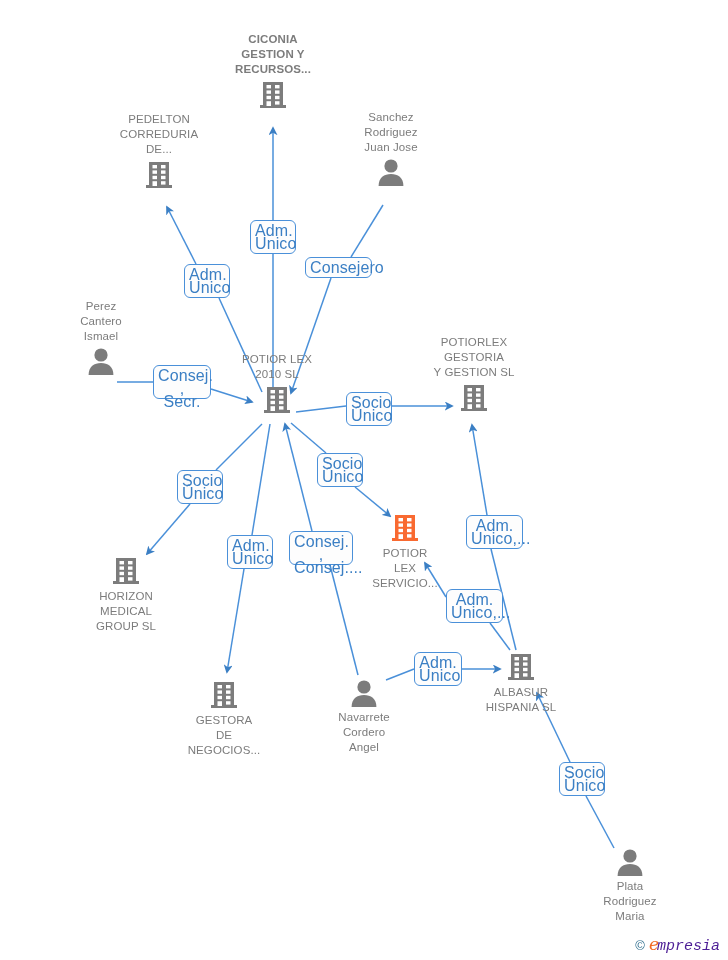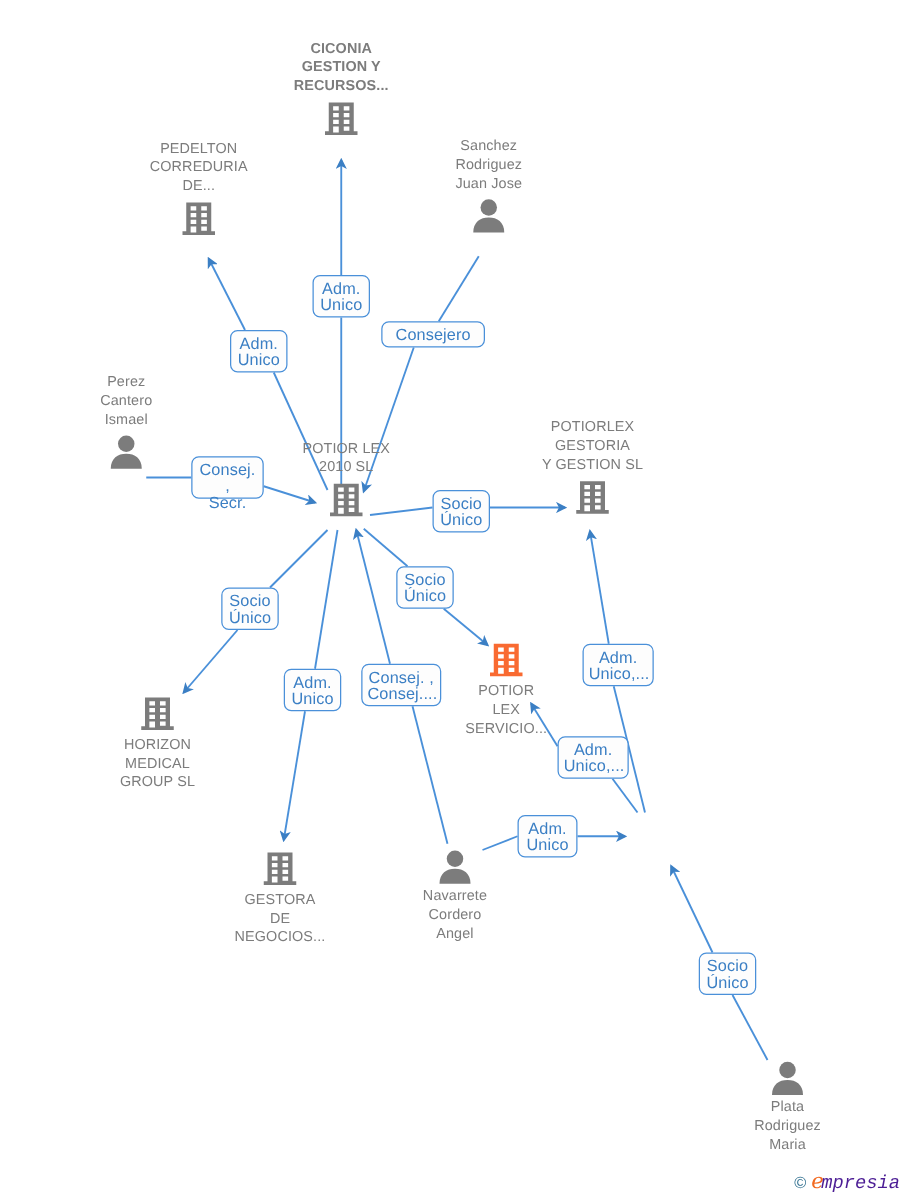--- a/index.html
+++ b/index.html
@@ -48,21 +48,21 @@
   .node.label-below .label { margin-top: 2px; }
   .node.orange .label { color: #7c7c7c; }
 
   .edge-label {
     position: absolute;
     box-sizing: border-box;
     background: #fdfdfd;
     border: 1.4px solid #4a90d9;
     border-radius: 6px;
     color: #3b7fc4;
-    font-size: 13px;
+    font-size: 16px;
     line-height: 13px;
     text-align: center;
     padding: 3px 4px 4px 4px;
     white-space: pre-line;
     letter-spacing: .1px;
   }
   .watermark {
     position: absolute;
     right: 8px;
     bottom: 6px;
@@ -314,38 +314,56 @@
       <svg width="32" height="30" viewBox="0 0 32 30">
         <circle cx="16" cy="9" r="6.6" fill="#7c7c7c"></circle>
         <path d="M 3.6 29 C 3.6 20.6 9.2 17 16 17 C 22.8 17 28.4 20.6 28.4 29 Z" fill="#7c7c7c"></path>
       </svg>
     </span>
     <span class="label">Navarrete
 Cordero
 Angel</span>
   </div>
 
+  <div class="node label-below" style="left:521px; top:651px;">
+    <span class="icon">
+      <svg width="32" height="32" viewBox="0 0 32 32">
+        <rect x="6" y="3" width="20" height="24" fill="#7c7c7c"></rect>
+        <rect x="3" y="26" width="26" height="3" fill="#7c7c7c"></rect>
+        <rect x="9.5" y="6" width="4.5" height="3.4" fill="#ffffff"></rect>
+        <rect x="18" y="6" width="4.5" height="3.4" fill="#ffffff"></rect>
+        <rect x="9.5" y="11.4" width="4.5" height="3.4" fill="#ffffff"></rect>
+        <rect x="18" y="11.4" width="4.5" height="3.4" fill="#ffffff"></rect>
+        <rect x="9.5" y="16.8" width="4.5" height="3.4" fill="#ffffff"></rect>
+        <rect x="18" y="16.8" width="4.5" height="3.4" fill="#ffffff"></rect>
+        <rect x="9.5" y="22.2" width="4.5" height="4.8" fill="#ffffff"></rect>
+        <rect x="18" y="22.2" width="4.5" height="3.4" fill="#ffffff"></rect>
+      </svg>
+    </span>
+    <span class="label">ALBASUR
+HISPANIA  SL</span>
+  </div>
 
   <div class="node label-below" style="left:630px; top:847px;">
     <span class="icon">
       <svg width="32" height="30" viewBox="0 0 32 30">
         <circle cx="16" cy="9" r="6.6" fill="#7c7c7c"></circle>
         <path d="M 3.6 29 C 3.6 20.6 9.2 17 16 17 C 22.8 17 28.4 20.6 28.4 29 Z" fill="#7c7c7c"></path>
       </svg>
     </span>
     <span class="label">Plata
 Rodriguez
 Maria</span>
   </div>
 
   <div class="edge-label" style="left:250px; top:220px; width:46px; height:34px;">Adm.
 Unico</div>
   <div class="edge-label" style="left:184px; top:264px; width:46px; height:34px;">Adm.
 Unico</div>
-  <div class="edge-label" style="left:305px; top:257px; width:83px; height:21px; padding-top:3px;">Consejero</div>
+  <div class="edge-label" style="left:305px; top:257px; width:67px; height:21px; padding-top:3px;">Consejero</div>
   <div class="edge-label" style="left:153px; top:365px; width:58px; height:34px;">Consej. ,
 Secr.</div>
   <div class="edge-label" style="left:346px; top:392px; width:46px; height:34px;">Socio
 Único</div>
   <div class="edge-label" style="left:317px; top:453px; width:46px; height:34px;">Socio
 Único</div>
   <div class="edge-label" style="left:177px; top:470px; width:46px; height:34px;">Socio
 Único</div>
   <div class="edge-label" style="left:227px; top:535px; width:46px; height:34px;">Adm.
 Unico</div>

